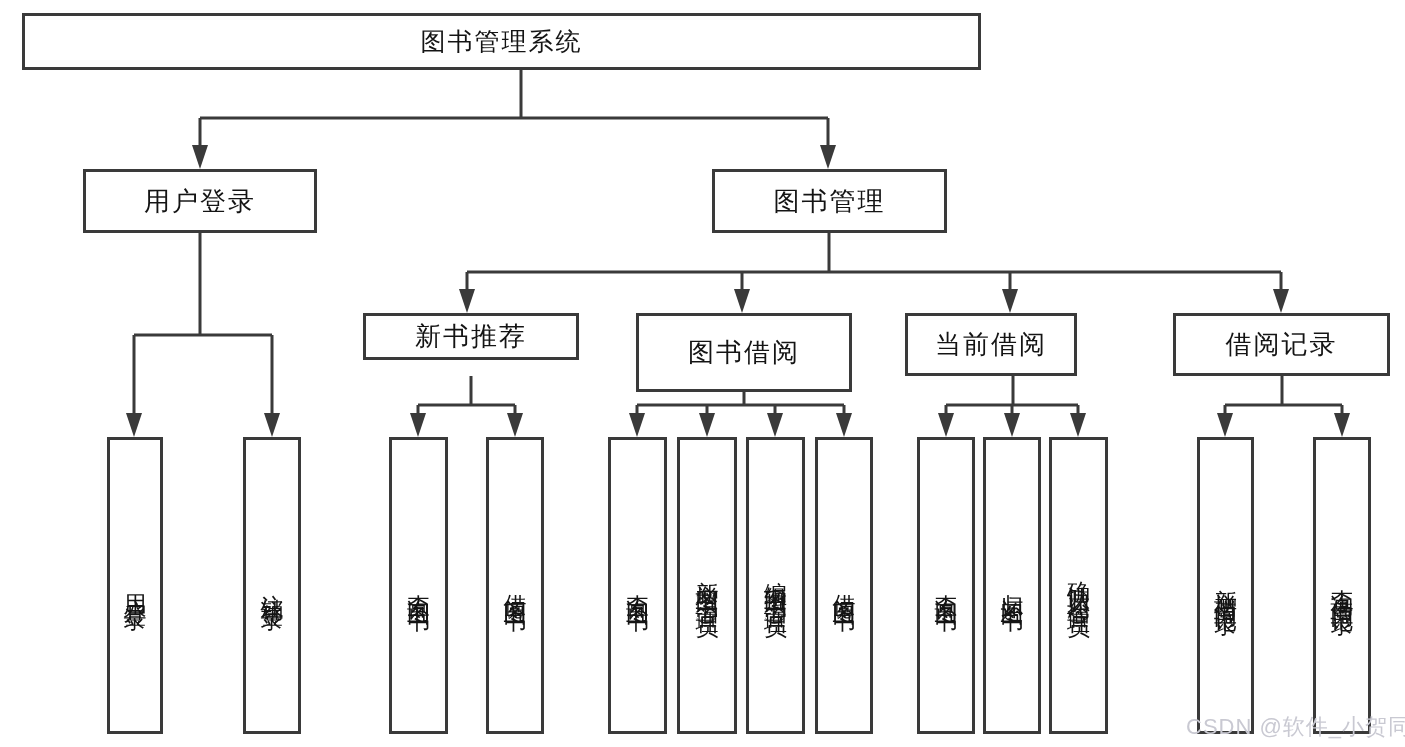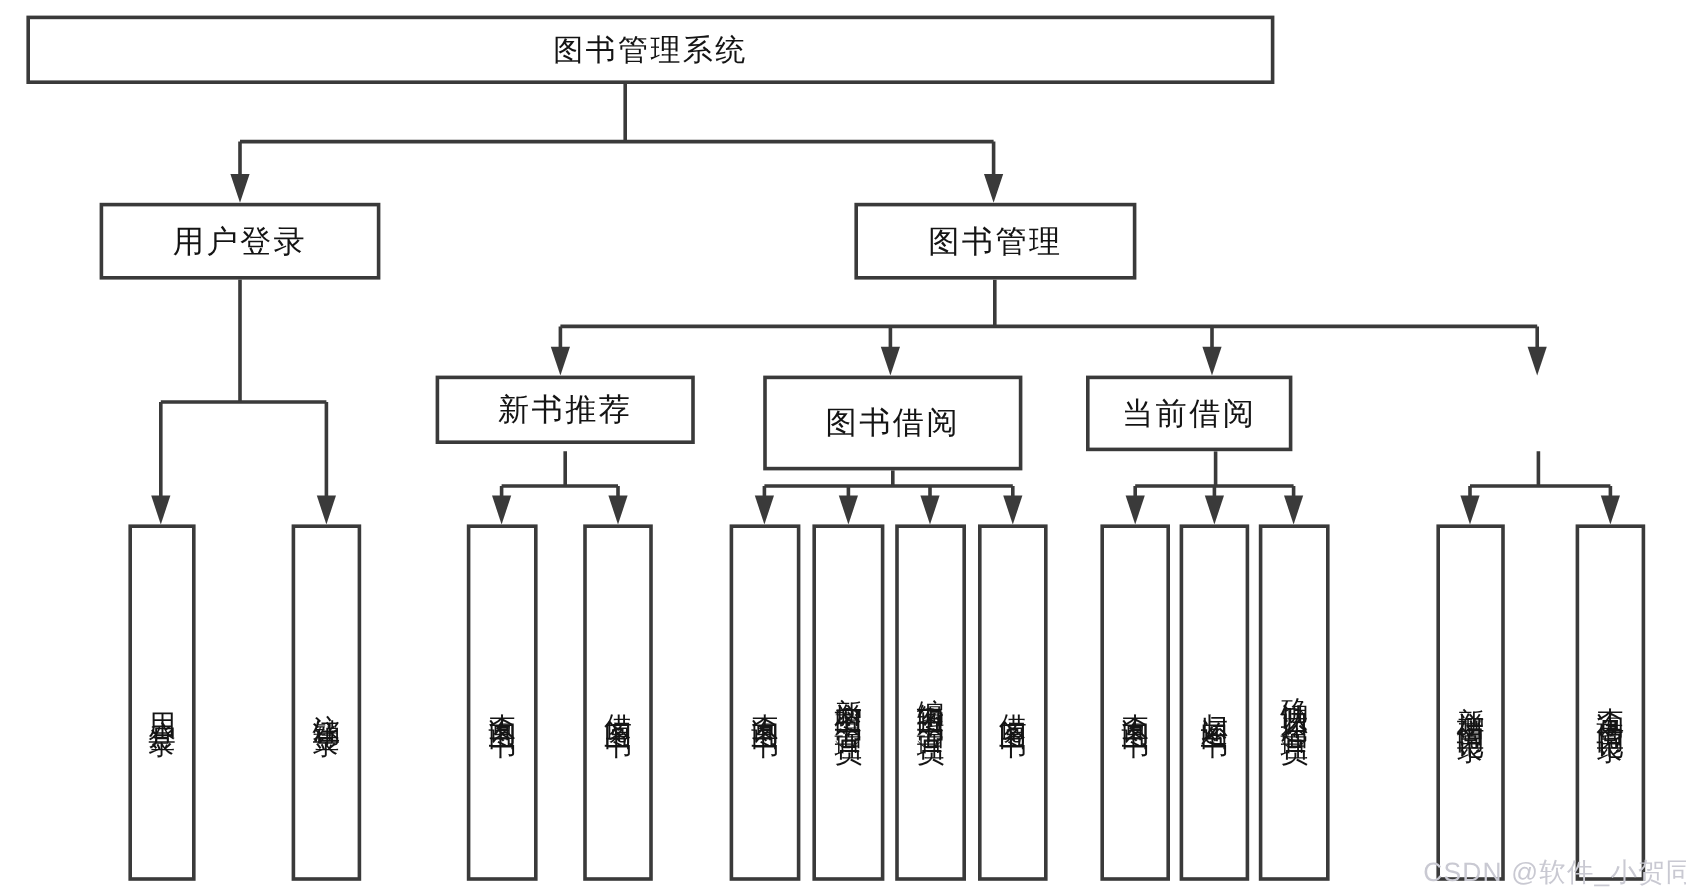--- a/index.html
+++ b/index.html
@@ -93,28 +93,29 @@
 
       <polygon points="938,413 954,413 946,437"></polygon>
       <polygon points="1004,413 1020,413 1012,437"></polygon>
       <polygon points="1070,413 1086,413 1078,437"></polygon>
 
       <polygon points="1217,413 1233,413 1225,437"></polygon>
       <polygon points="1334,413 1350,413 1342,437"></polygon>
     </g>
   </svg>
 
-  <div class="node root-node" style="left:22px; top:13px; width:1040px; height:57px;">图书管理系统</div>
+  <div class="node root-node" style="left:22px; top:13px; width:959px; height:57px;">图书管理系统</div>
 
   <div class="node h-node" style="left:83px; top:169px; width:234px; height:64px;">用户登录</div>
   <div class="node h-node" style="left:712px; top:169px; width:235px; height:64px;">图书管理</div>
 
-  <div class="node h-node" style="left:363px; top:313px; width:216px; height:57px;">新书推荐</div>
+  <div class="node h-node" style="left:363px; top:313px; width:216px; height:47px;">新书推荐</div>
   <div class="node h-node" style="left:636px; top:313px; width:216px; height:79px;">图书借阅</div>
   <div class="node h-node" style="left:905px; top:313px; width:172px; height:63px;">当前借阅</div>
+  <div class="node h-node" style="left:1173px; top:313px; width:217px; height:63px;">借阅记录</div>
 
   <div class="node v-node" style="left:107px; top:437px; width:56px; height:297px;">
     <span>用户登录</span>
   </div>
   <div class="node v-node" style="left:243px; top:437px; width:58px; height:297px;">
     <span>注销登录</span>
   </div>
 
   <div class="node v-node" style="left:389px; top:437px; width:59px; height:297px;">
     <span>查询图书</span>

